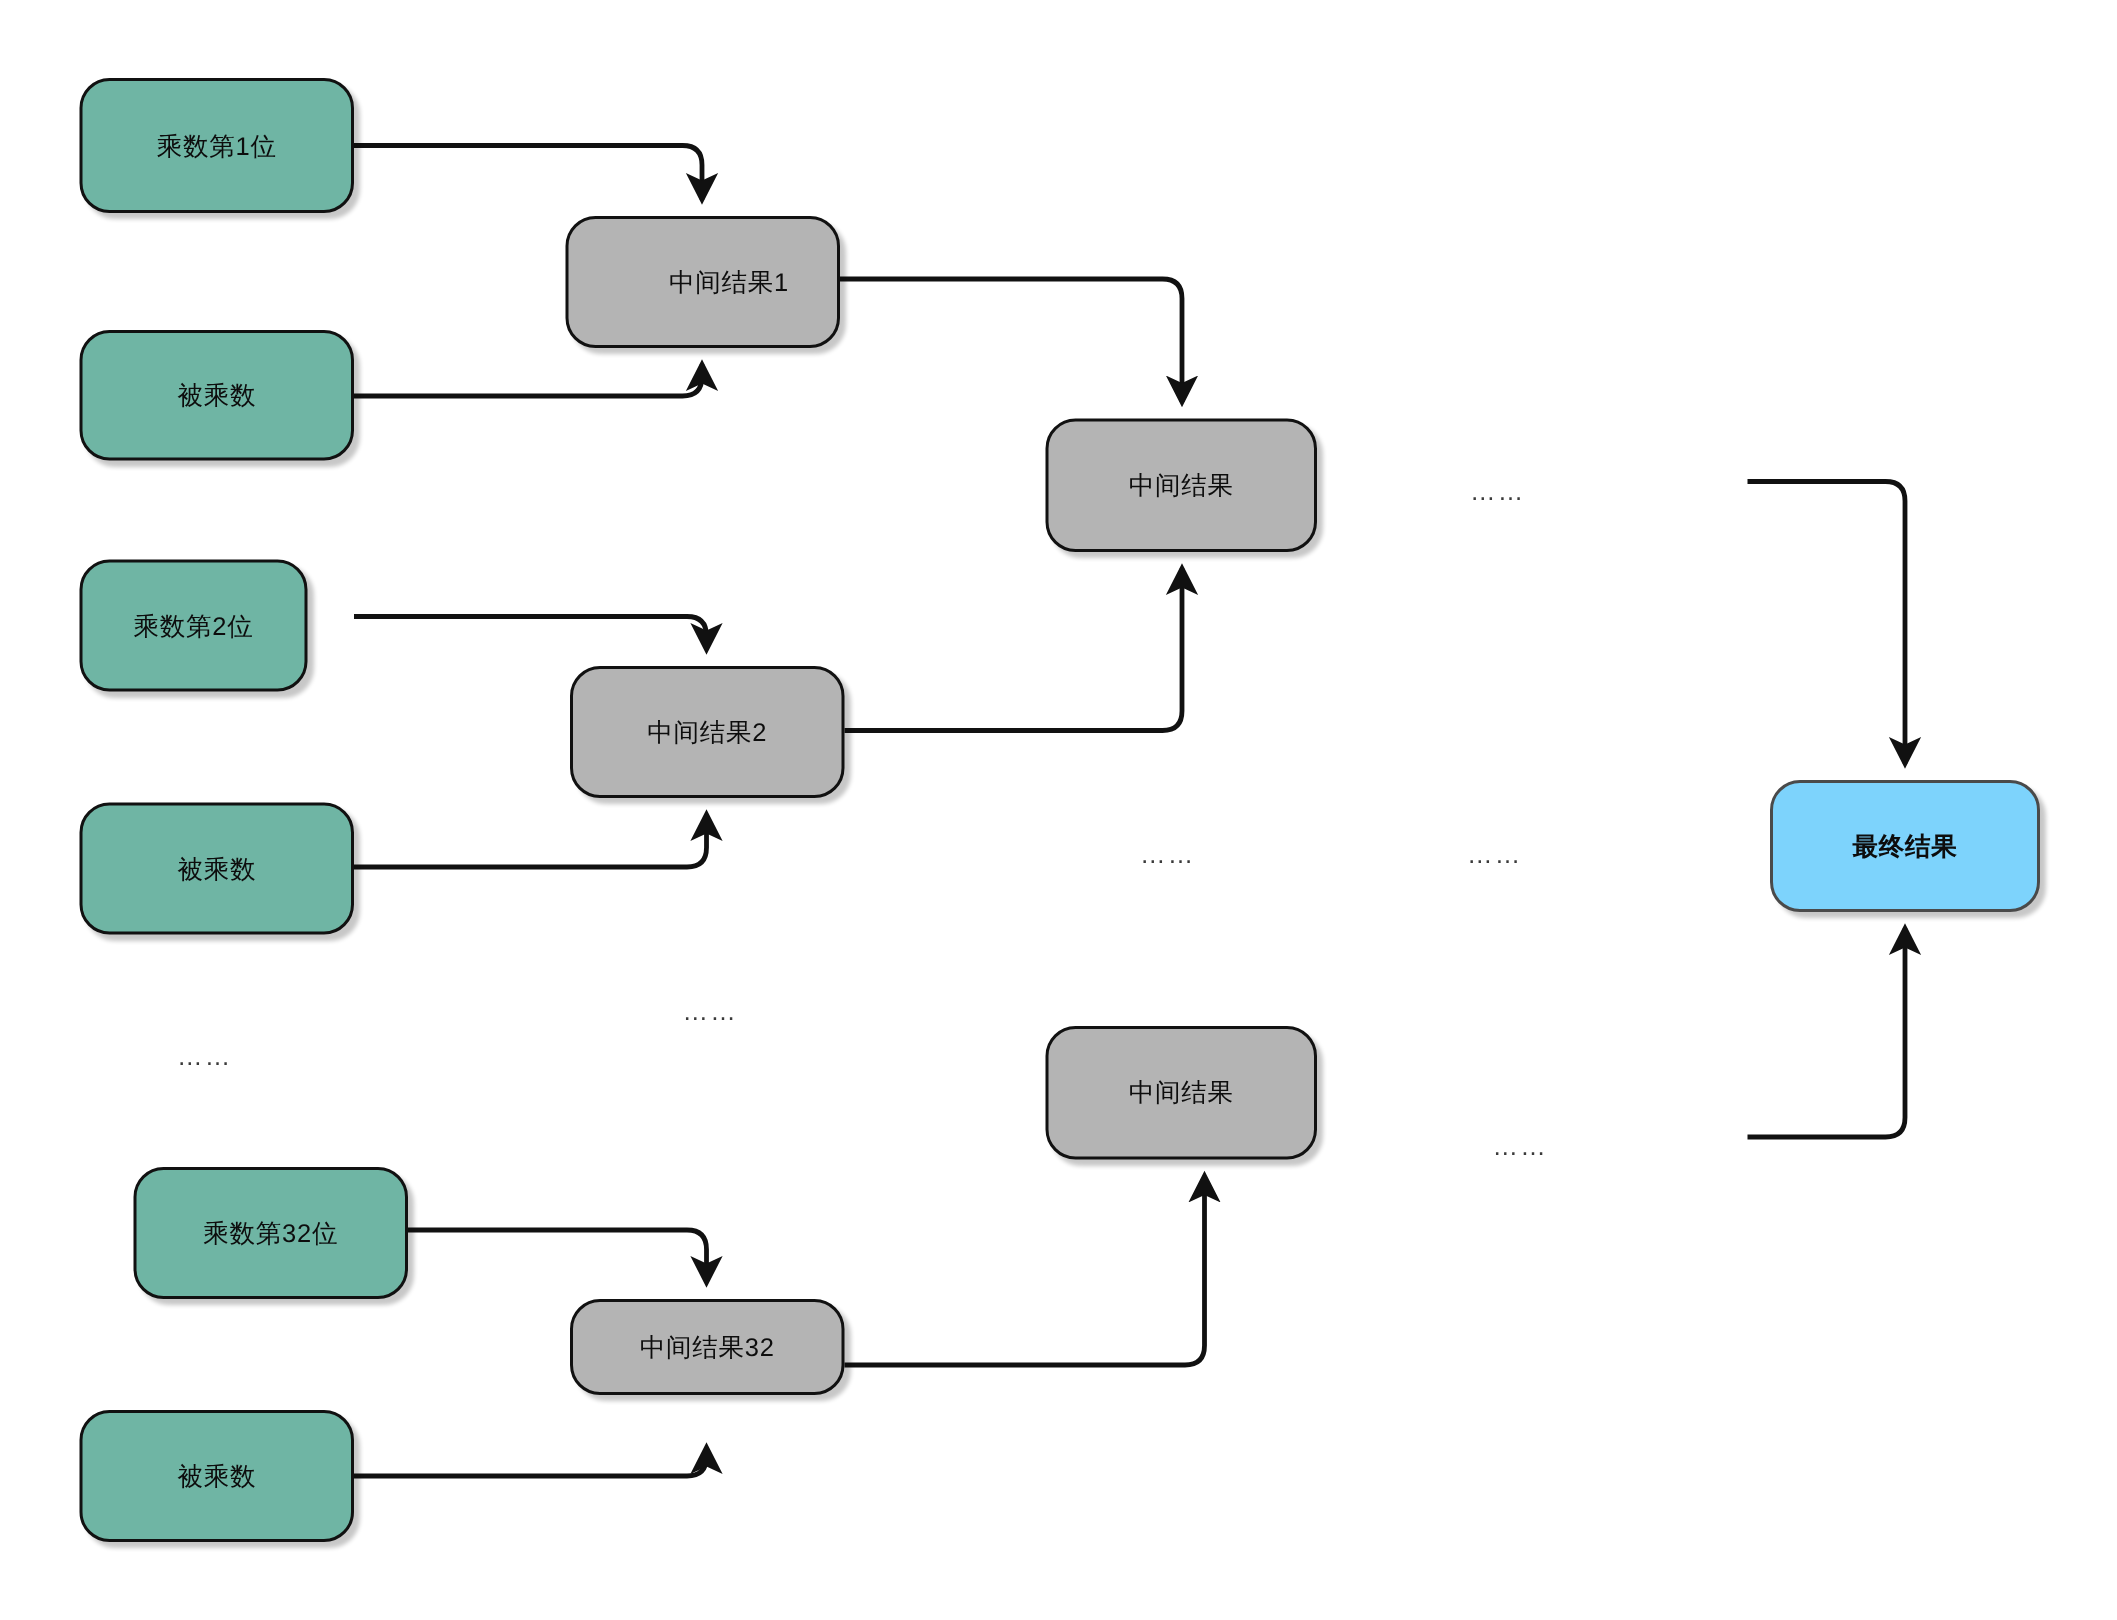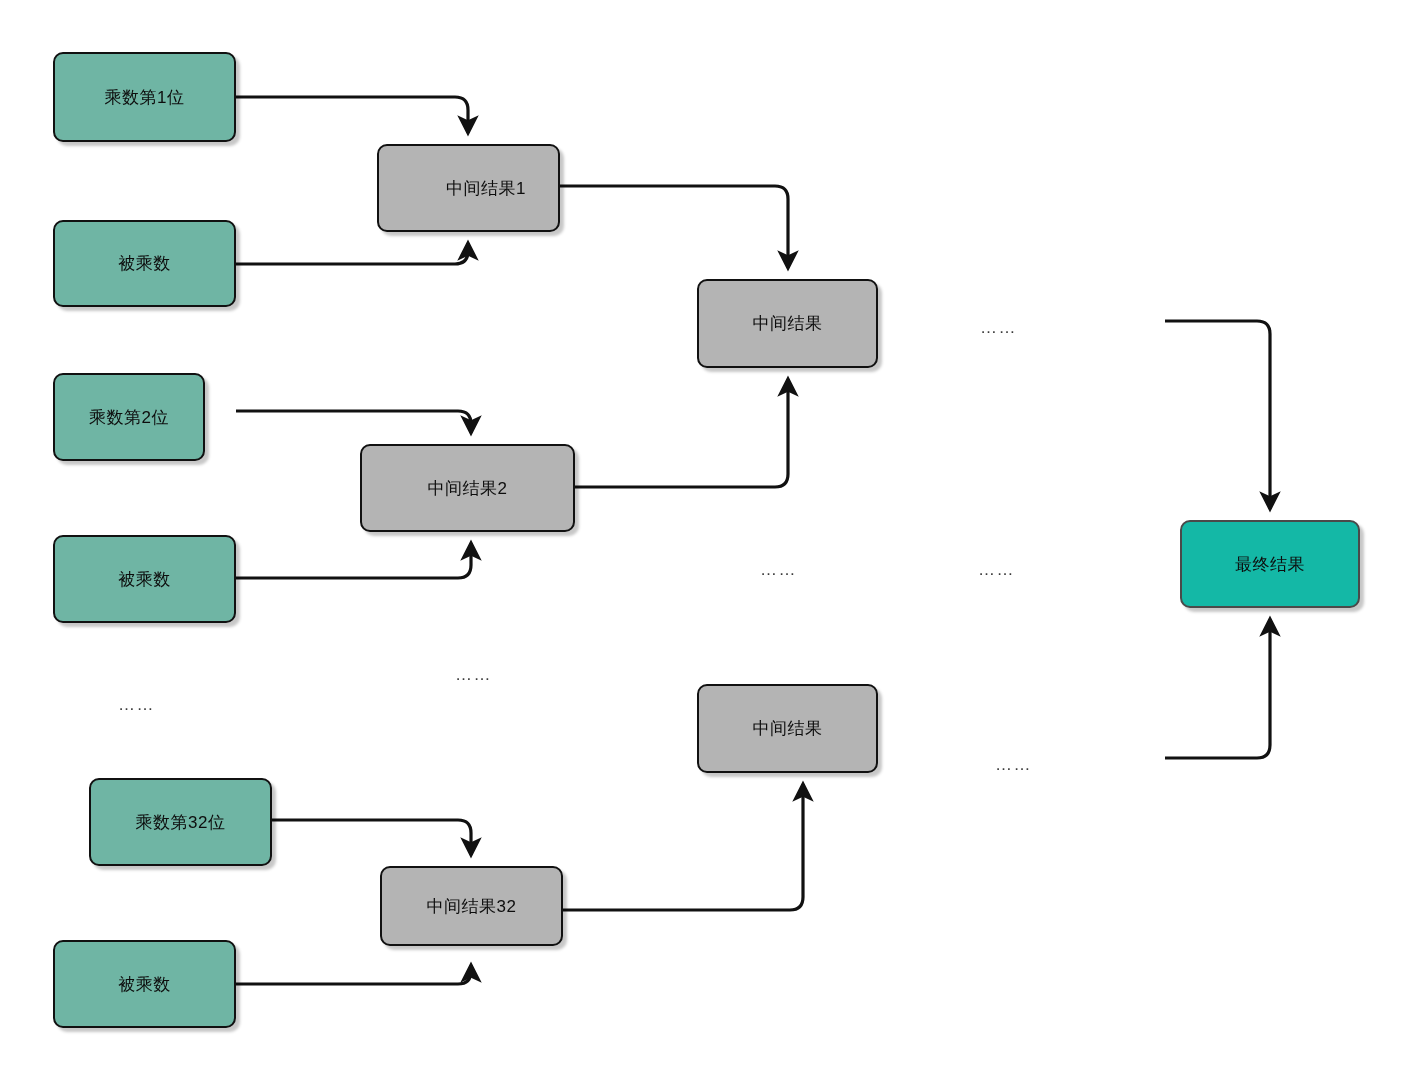--- a/index.html
+++ b/index.html
@@ -22,39 +22,40 @@
     left: 0;
     top: 0;
     width: 1411px;
     height: 1080px;
     pointer-events: none;
   }
   .node {
     position: absolute;
     box-sizing: border-box;
     border: 2.5px solid #111111;
-    border-radius: 10px;
+    border-radius: 20px;
     display: flex;
     align-items: center;
     justify-content: center;
     font-size: 17px;
     color: #0d0d0d;
     letter-spacing: 0.5px;
     box-shadow: 4px 4px 3px rgba(0,0,0,0.22);
     z-index: 3;
   }
   .node.green {
     background: #6fb5a4;
   }
   .node.grey {
     background: #b4b4b4;
   }
   .node.final {
-    background: #14b8a6;
+    background: #7dd3fc;
     border-color: #4a4a4a;
+    font-weight: bold;
   }
   .ellipsis {
     position: absolute;
     font-size: 17px;
     color: #3a3a3a;
     letter-spacing: 1.5px;
     z-index: 2;
     white-space: nowrap;
   }
 </style>
@@ -113,37 +114,37 @@
   </div>
 
   <div class="node green" style="left:53px; top:373px; width:152px; height:88px;">
     <span>乘数第2位</span>
   </div>
 
   <div class="node green" style="left:53px; top:535px; width:183px; height:88px;">
     <span>被乘数</span>
   </div>
 
-  <div class="node grey" style="left:360px; top:444px; width:215px; height:88px;">
+  <div class="node grey" style="left:380px; top:444px; width:183px; height:88px;">
     <span>中间结果2</span>
   </div>
 
   <div class="node grey" style="left:697px; top:684px; width:181px; height:89px;">
     <span>中间结果</span>
   </div>
 
   <div class="node green" style="left:53px; top:778px; width:183px; height:88px;margin-left:36px;">
     <span>乘数第32位</span>
   </div>
 
   <div class="node green" style="left:53px; top:940px; width:183px; height:88px;">
     <span>被乘数</span>
   </div>
 
-  <div class="node grey" style="left:380px; top:866px; width:183px; height:80px;">
+  <div class="node grey" style="left:380px; top:866px; width:183px; height:64px;">
     <span>中间结果32</span>
   </div>
 
   <div class="node final" style="left:1180px; top:520px; width:180px; height:88px;">
     <span>最终结果</span>
   </div>
 
   <div class="ellipsis" style="left:980px; top:318px;">……</div>
   <div class="ellipsis" style="left:760px; top:560px;">……</div>
   <div class="ellipsis" style="left:978px; top:560px;">……</div>

